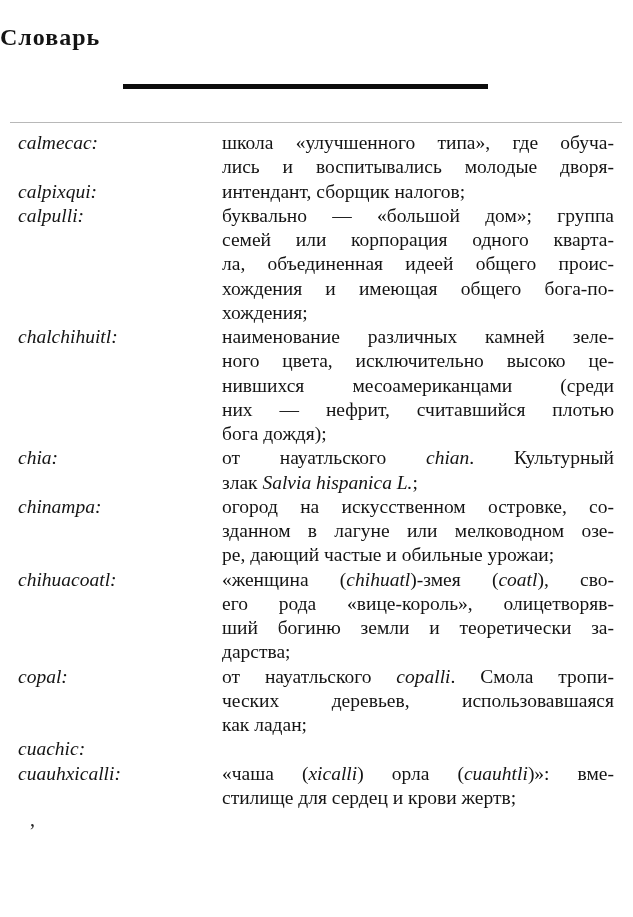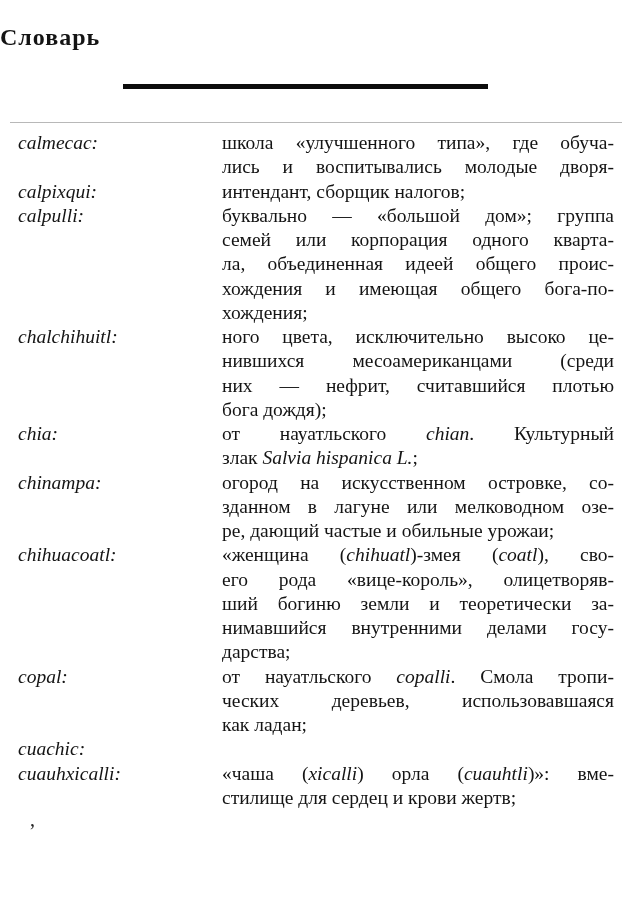--- a/index.html
+++ b/index.html
@@ -83,20 +83,21 @@
         <div class="dline j">буквально — «большой дом»; группа</div>
         <div class="dline j">семей или корпорация одного кварта-</div>
         <div class="dline j">ла, объединенная идеей общего проис-</div>
         <div class="dline j">хождения и имеющая общего бога-по-</div>
         <div class="dline">хождения;</div>
       </div>
     </div>
     <div class="entry">
       <div class="term">chalchihuitl:</div>
       <div class="def">
+        <div class="dline j">наименование различных камней зеле-</div>
         <div class="dline j">ного цвета, исключительно высоко це-</div>
         <div class="dline j">нившихся месоамериканцами (среди</div>
         <div class="dline j">них — нефрит, считавшийся плотью</div>
         <div class="dline">бога дождя);</div>
       </div>
     </div>
     <div class="entry">
       <div class="term">chia:</div>
       <div class="def">
         <div class="dline j">от науатльского <i>chian</i>. Культурный</div>
@@ -110,21 +111,20 @@
         <div class="dline j">зданном в лагуне или мелководном озе-</div>
         <div class="dline">ре, дающий частые и обильные урожаи;</div>
       </div>
     </div>
     <div class="entry">
       <div class="term">chihuacoatl:</div>
       <div class="def">
         <div class="dline j">«женщина (<i>chihuatl</i>)-змея (<i>coatl</i>), сво-</div>
         <div class="dline j">его рода «вице-король», олицетворяв-</div>
         <div class="dline j">ший богиню земли и теоретически за-</div>
-        <div class="dline j">нимавшийся внутренними делами госу-</div>
         <div class="dline">дарства;</div>
       </div>
     </div>
     <div class="entry">
       <div class="term">copal:</div>
       <div class="def">
         <div class="dline j">от науатльского <i>copalli</i>. Смола тропи-</div>
         <div class="dline j">ческих деревьев, использовавшаяся</div>
         <div class="dline">как ладан;</div>
       </div>

